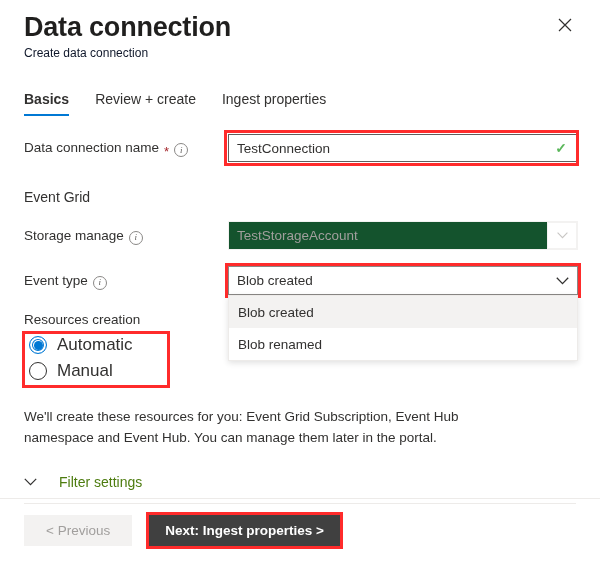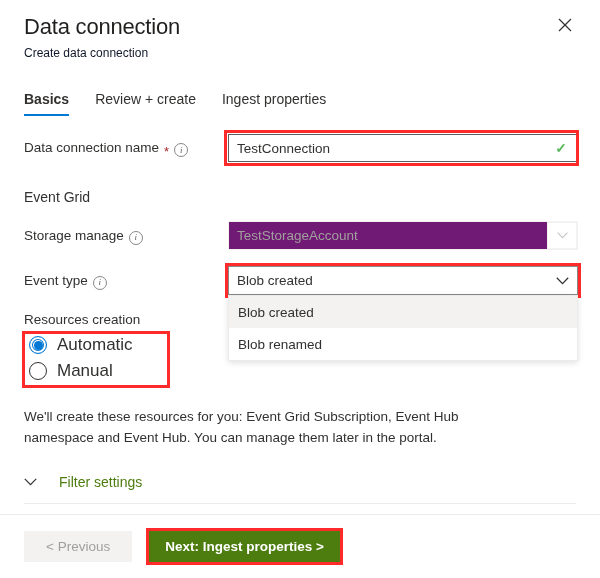--- a/index.html
+++ b/index.html
@@ -13,22 +13,22 @@
     overflow: hidden;
     position: relative;
   }
 
   
   .panel-header {
     padding: 12px 24px 0 24px;
     position: relative;
   }
   .panel-title {
-    font-size: 22px;
-    font-weight: 400;
+    font-size: 27px;
+    font-weight: 700;
     color: #201f1e;
     letter-spacing: -0.2px;
     line-height: 30px;
   }
   .panel-subtitle {
     font-size: 12px;
     color: #0f172a;
     margin-top: 3px;
     line-height: 16px;
   }
@@ -141,21 +141,21 @@
   }
   .combobox .val { flex: 1; padding-left: 8px; }
   .combobox .chev {
     width: 30px;
     display: flex;
     align-items: center;
     justify-content: center;
     color: #323130;
   }
   .combobox.disabled {
-    background: #701a75;
+    background: #14532d;
     border-color: #f3f2f1;
     color: #a19f9d;
     cursor: default;
   }
   .combobox.disabled .chev { color: #c8c6c4; background:#fff; height:100%; border:1px solid #f3f2f1;}
 
   
   .hl {
     position: absolute;
     border: 3px solid #ff2b2b;
@@ -248,41 +248,41 @@
     padding-bottom: 13px;
     border-bottom: 1px solid #edebe9;
     cursor: pointer;
   }
   .filter-chev { color: #323130; display:flex; align-items:center;}
   .filter-text { font-size: 14px; color: #4d7c0f; }
 
   
   .footer {
     position: absolute;
-    left: 0; right: 0; bottom: 0;
+    left: 0; right: 0; bottom: 16px;
     height: 64px;
     border-top: 1px solid #edebe9;
     display: flex;
     align-items: center;
     padding-left: 24px;
     gap: 17px;
   }
   .btn-prev {
     background: #f3f2f1;
     color: #a19f9d;
     border: none;
     font-size: 13.5px;
     height: 31px;
     padding: 0 22px;
     font-family: "Liberation Sans", sans-serif;
     cursor: default;
   }
   .btn-next-wrap { position: relative; display: inline-block; }
   .btn-next {
-    background: #4d7c0f;
+    background: #404040;
     color: #fff;
     border: none;
     font-size: 13.5px;
     font-weight: bold;
     height: 31px;
     padding: 0 16px;
     font-family: "Liberation Sans", sans-serif;
     cursor: pointer;
   }
   .btn-next-wrap .hl { inset: -3px; }

